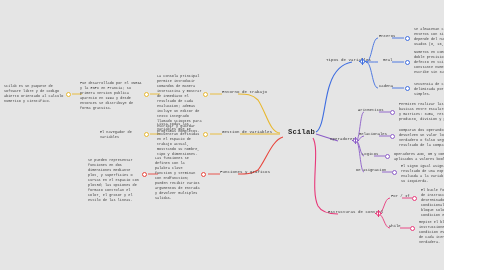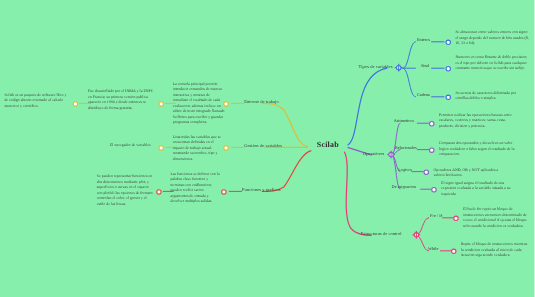--- a/index.html
+++ b/index.html
@@ -3,24 +3,24 @@
 <meta charset="utf-8">
 <title>Scilab Mind Map</title>
 <style>
   html, body {
     margin: 0;
     padding: 0;
     background: #ffffff;
   }
   #canvas {
     position: relative;
-    width: 486px;
+    width: 444px;
     height: 270px;
-    background: #86efac;
-    font-family: Liberation Serif, serif;
+    background: #e5e5e5;
+    font-family: Liberation Mono, monospace;
     overflow: hidden;
   }
   #wires {
     position: absolute;
     left: 0;
     top: 0;
     width: 486px;
     height: 270px;
     pointer-events: none;
   }

